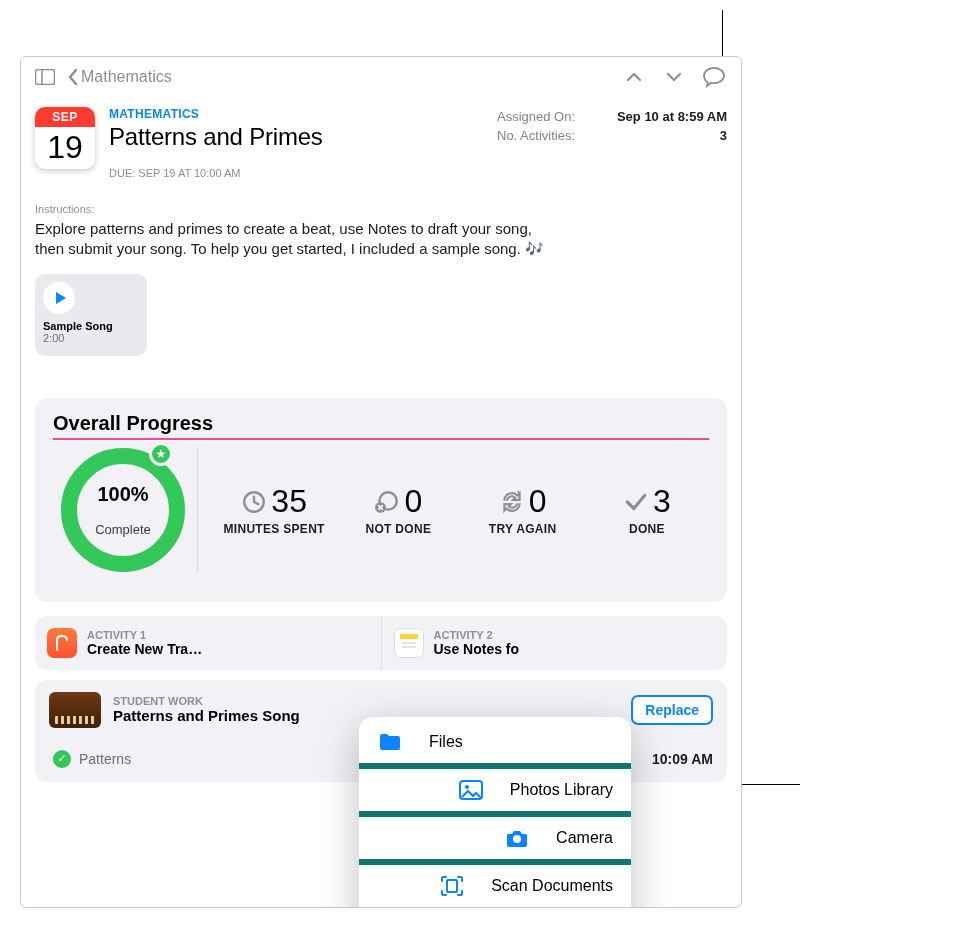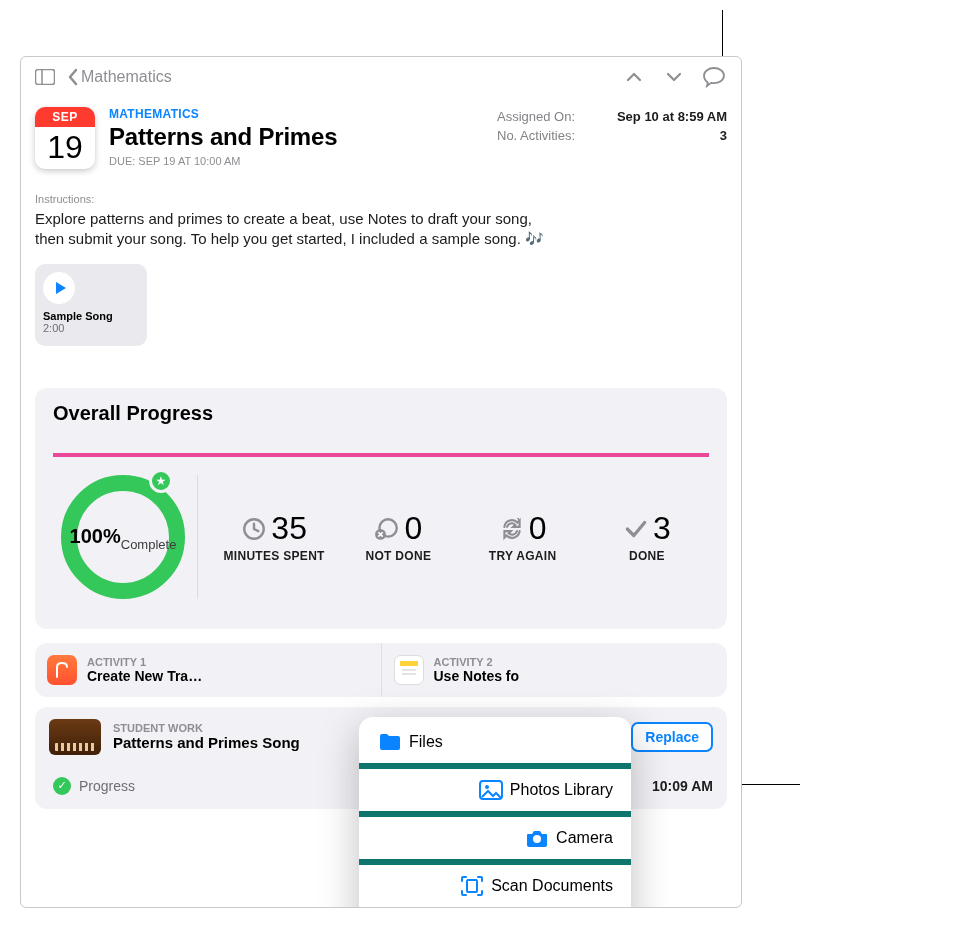--- a/index.html
+++ b/index.html
@@ -79,23 +79,23 @@
   .header-text { flex: 1; min-width: 0; }
   .header-text .subject {
     color: #0a84ff;
     font-size: 12px;
     font-weight: 700;
     letter-spacing: 0.3px;
     margin-bottom: 2px;
   }
   .header-text h1 {
     font-size: 24px;
-    font-weight: 700;
+    font-weight: 400;
     letter-spacing: -0.2px;
-    margin-bottom: 4px;
+    margin-bottom: 16px;
   }
   .header-text .due {
     font-size: 11px;
     color: #8e8e93;
     font-weight: 500;
   }
   .header-meta {
     width: 230px;
     font-size: 13px;
     color: #838388;
@@ -139,37 +139,36 @@
   
   .card {
     margin: 42px 14px 14px 14px;
     background: #f2f2f6;
     border-radius: 12px;
     padding: 14px 18px 22px 18px;
   }
   .card h2 {
     font-size: 20px;
     font-weight: 800;
-    padding-bottom: 28px;
-    border-bottom: 4px solid #ec4899;
-    margin-bottom: 10px;
+    padding-bottom: 3px;
+    border-bottom: 2px solid #ec4899;
   }
   .progress-row {
     display: flex;
     align-items: center;
     gap: 0;
   }
   .ring-wrap {
     position: relative;
     width: 140px; height: 140px;
     flex-shrink: 0;
   }
   .ring-wrap .center {
     position: absolute; inset: 0;
-    display: flex; flex-direction: row;
+    display: flex; flex-direction: column;
     align-items: center; justify-content: center;
   }
   .ring-wrap .center .pct { font-size: 20px; font-weight: 800; }
   .ring-wrap .center .lbl { font-size: 13px; color: #3c3c3e; margin-top: 16px; }
   .ring-wrap .badge {
     position: absolute;
     top: 2px; right: 20px;
     width: 24px; height: 24px;
     border-radius: 50%;
     background: #34c759;
@@ -290,21 +289,21 @@
     position: absolute;
     left: 338px; top: 660px;
     width: 272px;
     background: #fff;
     border-radius: 14px;
     box-shadow: 0 12px 40px rgba(0,0,0,0.25);
     padding: 4px 0;
     z-index: 50;
   }
   .popup .item {
-    display: flex; align-items: center; gap: 6px;
+    display: flex; align-items: center; gap: 26px;
     padding: 10px 18px;
     font-size: 16px;
     cursor: pointer;
   }
   .popup .item + .item { border-top: 6px solid #0f766e; justify-content: flex-end; }
   .popup .icon {
     width: 26px; height: 22px;
     display: flex; align-items: center; justify-content: center;
     color: #0a84ff;
   }
@@ -487,21 +486,21 @@
       <div class="work-thumb"></div>
       <div class="txt">
         <div class="l1">STUDENT WORK</div>
         <div class="l2">Patterns and Primes Song</div>
       </div>
       <div class="spacer"></div>
       <button class="replace-btn">Replace</button>
     </div>
     <div class="submitted-row">
       <div class="check">✓</div>
-      <span>Progress</span>
+      <span>Patterns</span>
       <span class="right">10:09 AM</span>
     </div>
   </div>
 
   <div class="popup">
     <div class="item">
       <span class="icon">
         <svg width="24" height="20" viewBox="0 0 24 20">
             <path d="M2 4a2 2 0 0 1 2-2h5l2 2h9a2 2 0 0 1 2 2v10a2 2 0 0 1-2 2H4a2 2 0 0 1-2-2V4z" fill="#0a84ff"></path>
           </svg>

